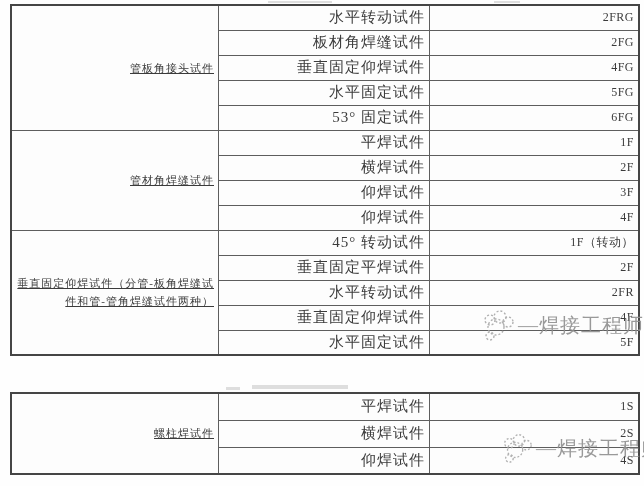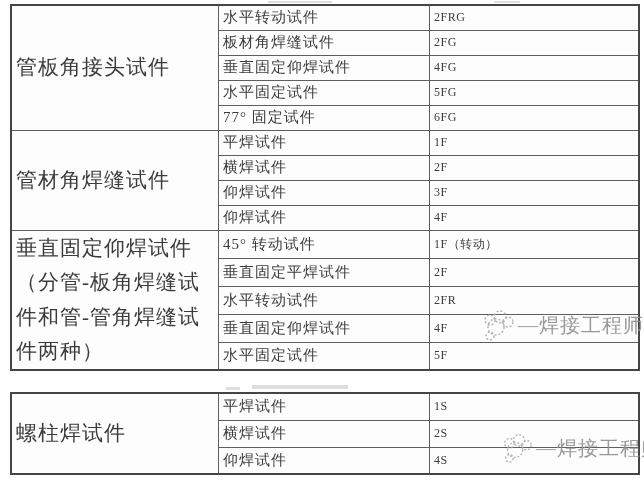--- a/index.html
+++ b/index.html
@@ -2,27 +2,27 @@
 <html><head>
 <meta charset="utf-8">
 <style>
   html,body{margin:0;padding:0;background:#ffffff;}
   #page{position:relative;width:644px;height:486px;background:#fefefe;overflow:hidden;
         font-family:"Liberation Serif","DejaVu Serif",serif;}
   table.spec{position:absolute;border-collapse:collapse;table-layout:fixed;
              background:#fdfdfd;}
   #table1{left:10px;top:4px;width:624px;}
   #table2{left:10px;top:392px;width:624px;}
-  table.spec td{border:1px solid #5e5e5e;text-align:left;vertical-align:middle;
+  table.spec td{border:1px solid #5e5e5e;text-align:right;vertical-align:middle;
                 color:#3b3b3b;padding:0 4px;overflow:hidden;}
   #table1{border:2px solid #454545;}
   #table2{border:2px solid #454545;}
   #table1 tr{height:25px;}
   #table2 tr{height:27px;}
-  td.cat{width:198px;font-size:21px;letter-spacing:1px;line-height:1.65;}
+  td.cat{width:198px;font-size:11px;letter-spacing:1px;line-height:1.65;text-decoration:underline;}
   td.pos{width:202px;font-size:15px;letter-spacing:1px;}
   td.code{width:200px;font-size:12px;letter-spacing:0.5px;color:#414141;}
   .wm{position:absolute;display:flex;align-items:center;color:#8f8f8f;
       font-size:20px;letter-spacing:1px;white-space:nowrap;opacity:0.9;
       pointer-events:none;}
   .wm .dash{font-size:20px;color:#9a9a9a;}
   .wm svg{margin-right:-2px;}
   .artifact{position:absolute;background:#b9b9b9;opacity:0.45;}
 </style>
 </head>
@@ -48,21 +48,21 @@
     </tr>
     <tr>
       <td class="pos">垂直固定仰焊试件</td>
       <td class="code">4FG</td>
     </tr>
     <tr>
       <td class="pos">水平固定试件</td>
       <td class="code">5FG</td>
     </tr>
     <tr>
-      <td class="pos">77° 固定试件</td>
+      <td class="pos">53° 固定试件</td>
       <td class="code">6FG</td>
     </tr>
 
     <tr>
       <td class="cat" rowspan="4">管材角焊缝试件</td>
       <td class="pos">平焊试件</td>
       <td class="code">1F</td>
     </tr>
     <tr>
       <td class="pos">横焊试件</td>

